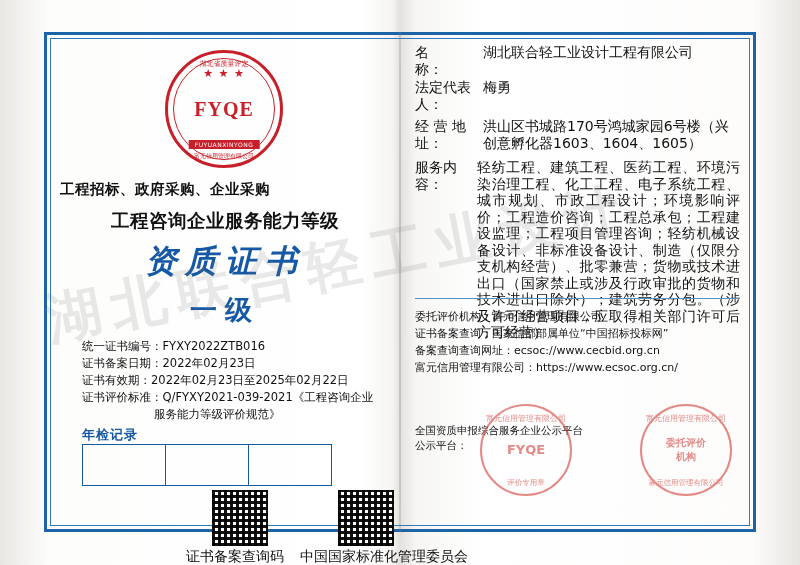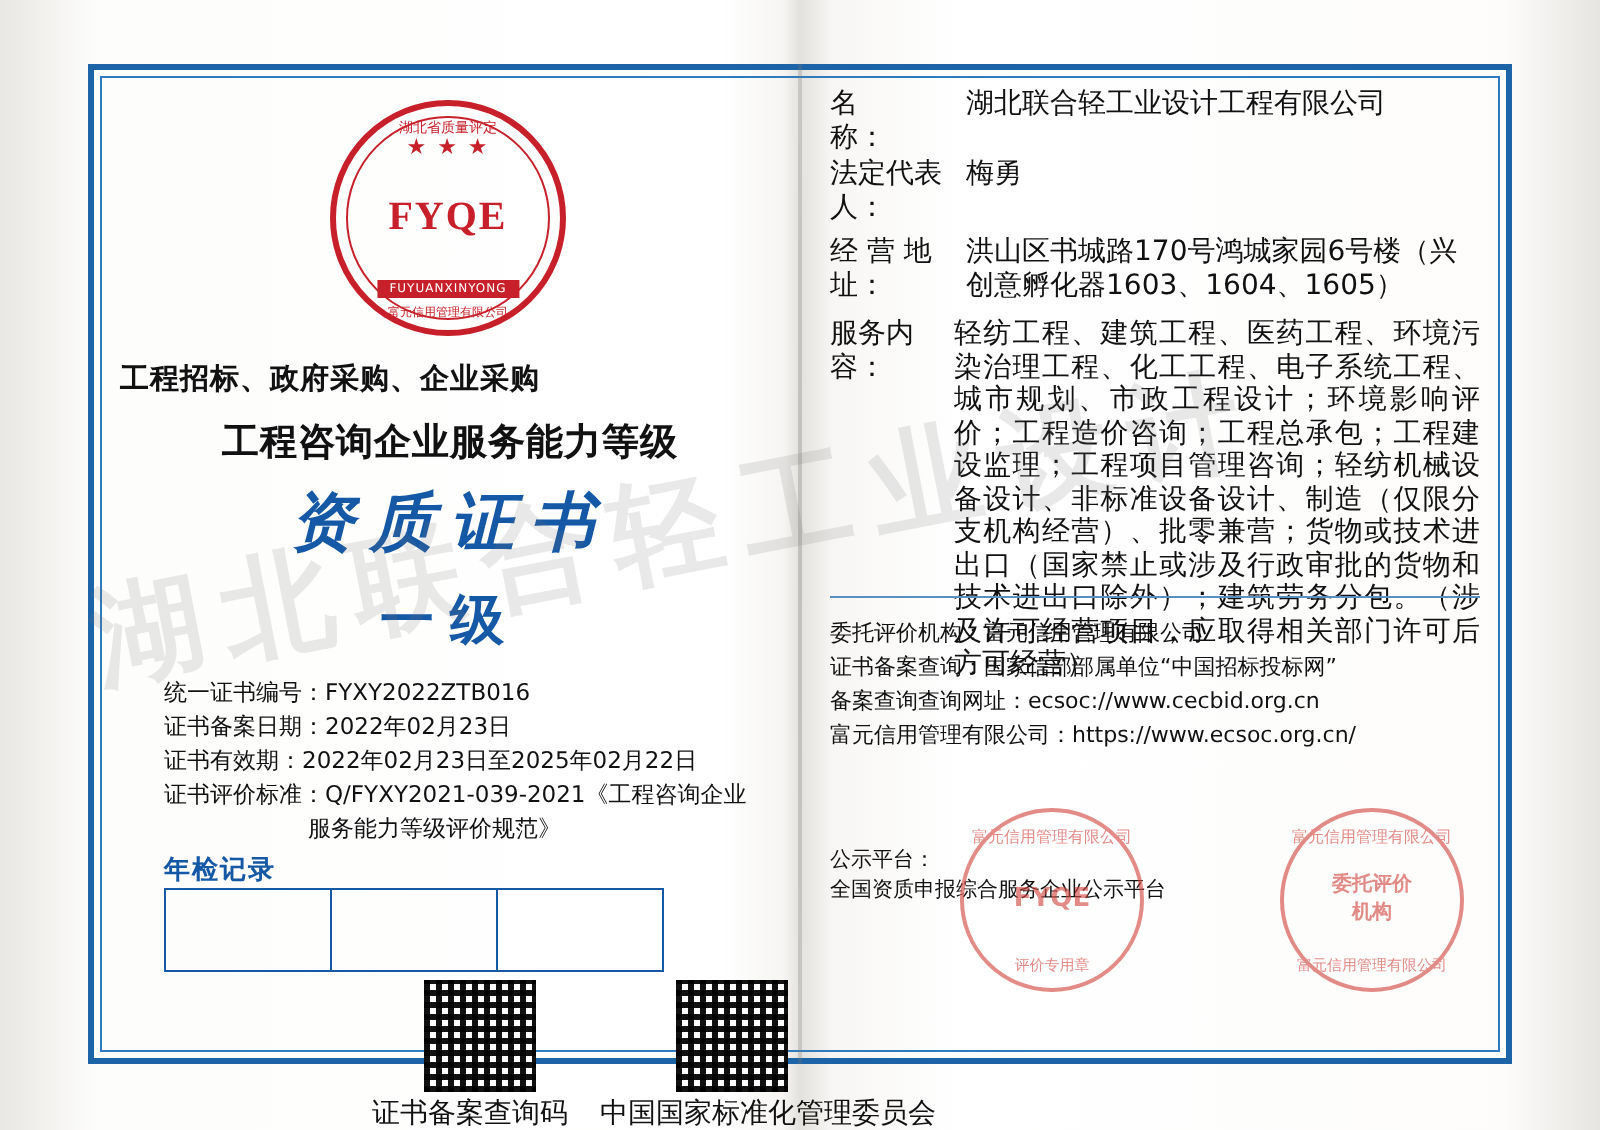--- a/index.html
+++ b/index.html
@@ -236,22 +236,22 @@
   <div class="divider"></div>
 
   <div class="right-bottom">
     <div><span>委托评价机构：</span><span>富元信用管理有限公司</span></div>
     <div><span>证书备案查询：</span><span>国家信部部属单位“中国招标投标网”</span></div>
     <div><span>备案查询查询网址：</span><span>ecsoc://www.cecbid.org.cn</span></div>
     <div><span>富元信用管理有限公司：</span><span>https://www.ecsoc.org.cn/</span></div>
   </div>
 
   <div class="publish">
+    <div>全国资质申报综合服务企业公示平台</div>
     <div>公示平台：</div>
-    <div>全国资质申报综合服务企业公示平台</div>
   </div>
 
   <div class="stamp" id="stamp-left">
     <div class="arc-top">富元信用管理有限公司</div>
     <div class="inner">FYQE</div>
     <div class="arc-bottom">评价专用章</div>
   </div>
 
   <div class="stamp" id="stamp-right">
     <div class="arc-top">富元信用管理有限公司</div>

